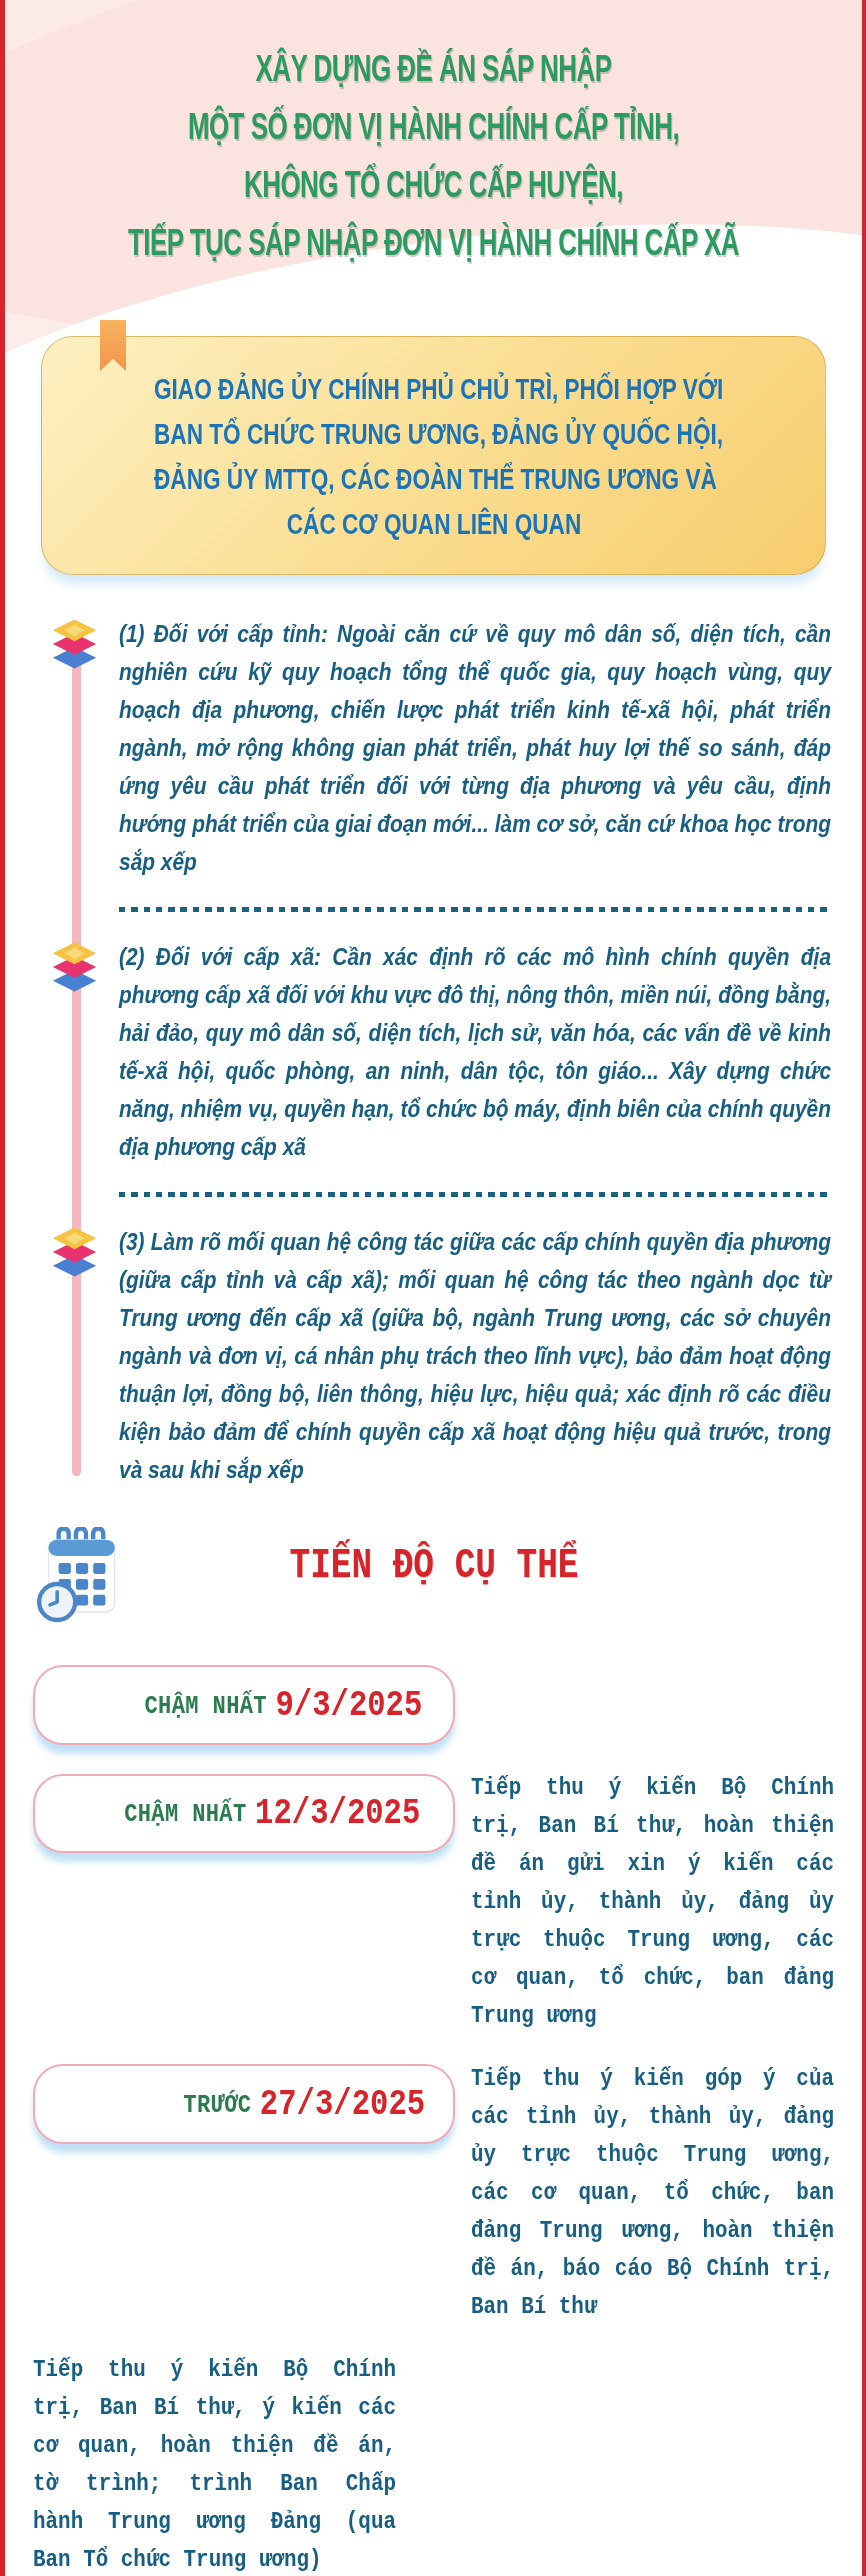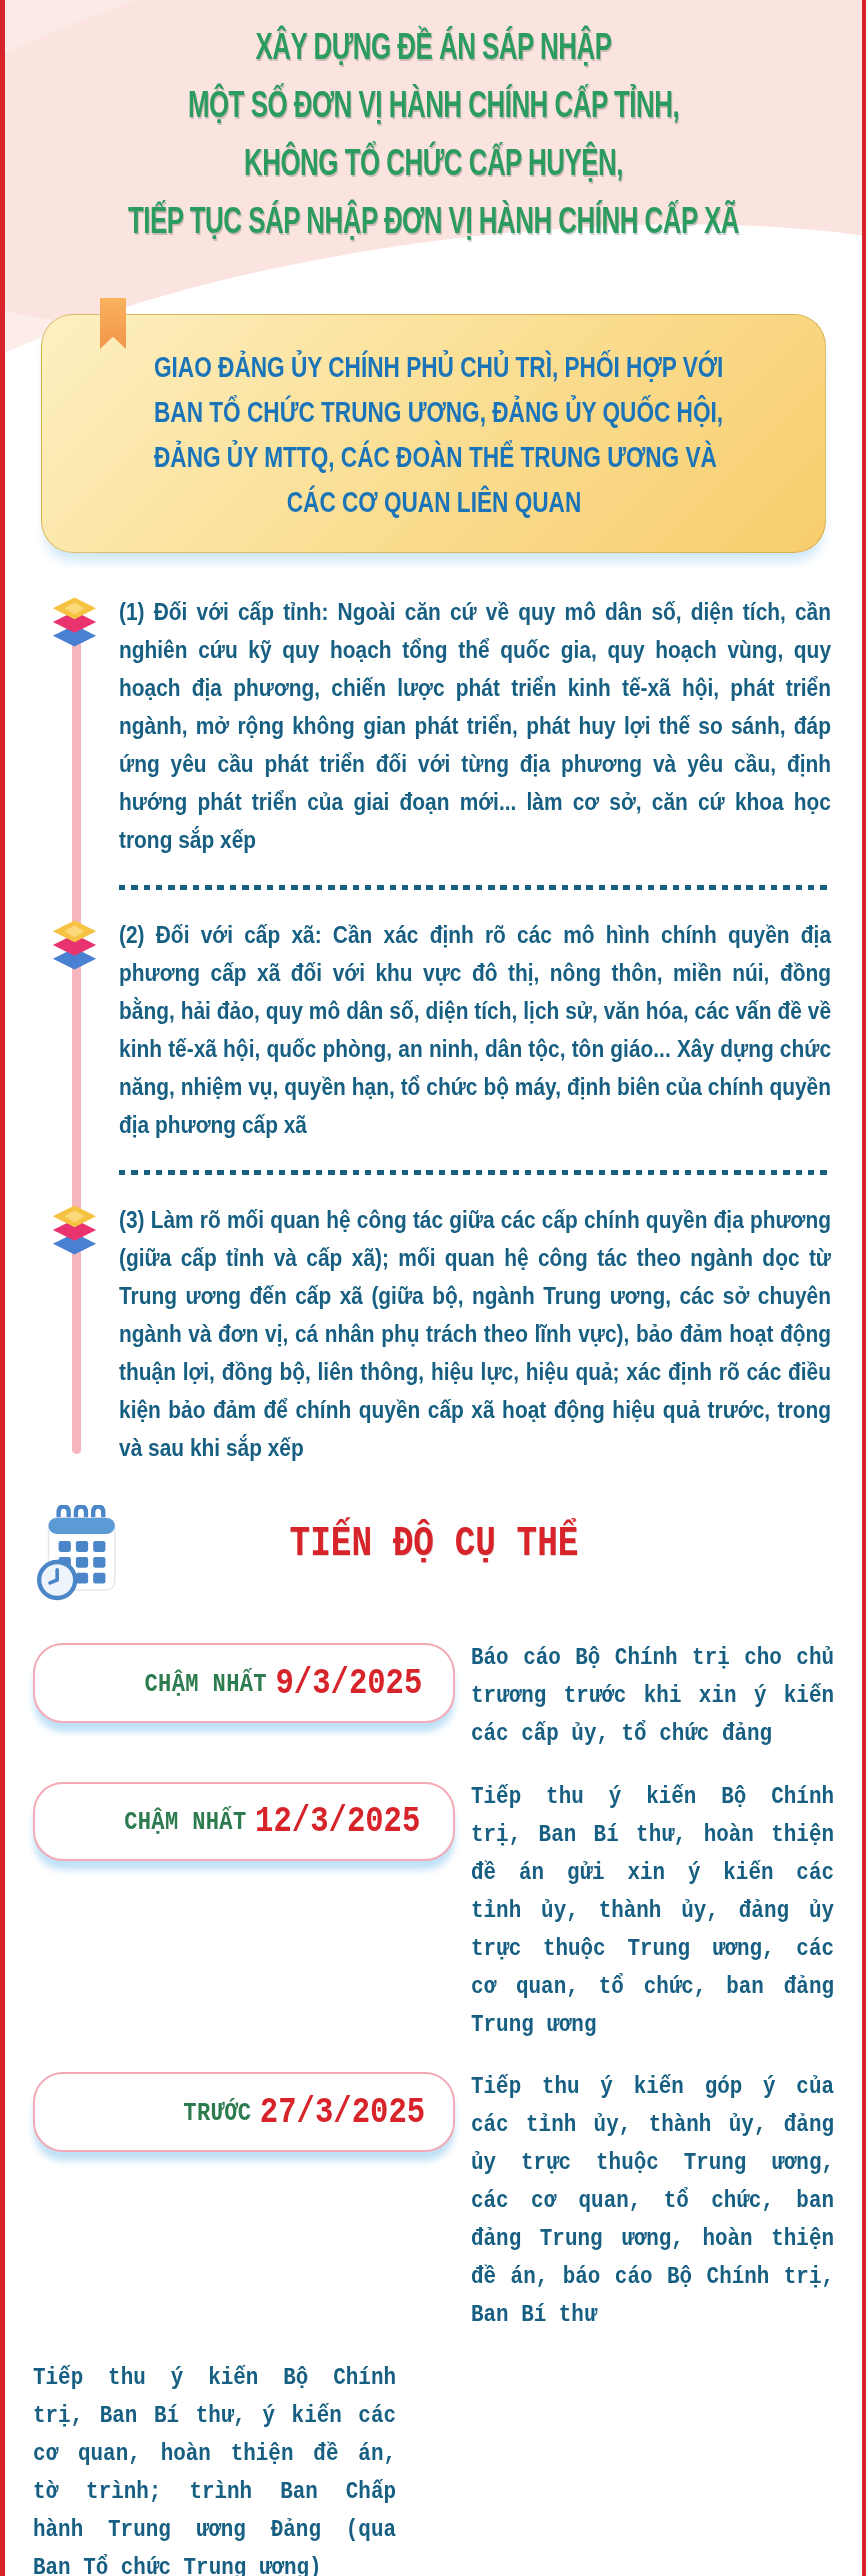--- a/index.html
+++ b/index.html
@@ -13,21 +13,21 @@
   
   .decor{position:absolute; z-index:0; pointer-events:none;}
   .sw1{top:-311px; left:-188px; width:1372px; height:549px; background:#fdf3f2; border-radius:50%; transform:rotate(-8deg);}
   .sw2{top:-217px; left:-217px; width:1444px; height:534px; background:#fbe7e4; border-radius:50%; transform:rotate(-9deg); opacity:.85;}
   .sw3{top:-87px; left:-253px; width:1517px; height:506px; background:#f9dcd8; border-radius:50%; transform:rotate(-10deg); opacity:.55;}
   .sw4{top:238px; left:-144px; width:1228px; height:361px; background:#ffffff; border-radius:50%; transform:rotate(-7deg);}
 
   .content{position:relative; z-index:2;}
 
   
-  .title-block{padding-top:18px; text-align:center; color:#2b9b5f;}
+  .title-block{padding-top:40px; text-align:center; color:#2b9b5f;}
   .title-line{font-weight:bold; font-size:36px; line-height:58px; white-space:nowrap;
     transform:scaleX(0.72); transform-origin:50% 0; letter-spacing:-0.7px;
     text-shadow:1.4px 2.2px 0.7px rgba(80,80,80,.28);}
 
   
   .directive{position:relative; margin:64px 41px 0 41px;}
   .card{border-radius:32px; padding:30px 32.5px 27.4px 32.5px;
     background:linear-gradient(135deg,#fdf0c2 0%,#fbe098 45%,#f7cd6d 100%);
     border:1.4px solid rgba(190,150,50,.55);
     box-shadow:0 11.6px 11.6px -4.3px #cfe7f8;}
@@ -43,21 +43,21 @@
   
   .timeline{position:relative; margin:40px 36px 0 36px; padding-left:83px;}
   .spine{position:absolute; left:36px; top:35px; bottom:13px; width:9.4px; background:#f6b6bd; border-radius:5.8px;}
   .cond{font-weight:bold; font-size:24.6px; line-height:38px; color:#175f82; text-align:justify;
     width:117.65%; transform:scaleX(0.85); transform-origin:left top; margin:0;}
   .lead{position:relative; margin-bottom:30px;}
   .aperture{position:absolute; left:-69px; top:-5.8px; width:56px; height:56px; border-radius:50%;
     background:conic-gradient(from -20deg,#8566b8 0 60deg,#3f8fd8 60deg 120deg,#3fb9c9 120deg 175deg,#8ed1a5 175deg 235deg,#f08152 235deg 300deg,#e0506b 300deg 360deg);}
   .aperture::after{content:""; position:absolute; left:50%; top:50%; width:17.3px; height:17.3px;
     margin:-8.7px 0 0 -8.7px; background:#ffffff; border-radius:50%;}
-  .t-item{position:relative; margin:0 0 24.6px 0;}
+  .t-item{position:relative; margin:0 0 24.6px 0;font-style:italic;}
   .diamond{position:absolute; left:-69px; top:0px; width:49px; height:61px;}
   .sep{height:5px; margin:26px 0 26px 0;
     background:repeating-linear-gradient(90deg,#1a6080 0 6.5px,transparent 6.5px 12.3px);}
 
   
   .schedule{position:relative; margin-top:46px; padding:0 32.5px;font-family:Liberation Mono, monospace;}
   .sched-head{position:relative; text-align:center; min-height:101px;}
   .cal-icon{position:absolute; left:4.3px; top:-8.7px;}
   .sched-title{margin:0; padding-top:5.8px; color:#d7242b; font-size:43px; font-weight:bold; white-space:nowrap;
     transform:scaleX(0.8); transform-origin:50% 0; text-shadow:0.7px 1.4px 0 rgba(120,30,30,.2);}
@@ -161,23 +161,20 @@
           <circle cx="28" cy="104" r="25" fill="#eef4fb" stroke="#4a86c8" stroke-width="6"></circle>
           <path d="M28 104 L28 90 M28 104 L18 108" stroke="#4a86c8" stroke-width="5" stroke-linecap="round" fill="none"></path>
         </svg>
         <h2 class="sched-title">TIẾN ĐỘ CỤ THỂ</h2>
       </div>
 
       <div class="sched-row">
         <div class="pill">
           <span class="pill-inner"><span class="qualifier">CHẬM NHẤT</span><span class="date">9/3/2025</span></span>
         </div>
-        <div class="desc-col">
-            <p class="cond">Báo cáo Bộ Chính trị cho chủ trương trước khi xin ý kiến các cấp ủy, tổ chức đảng</p>
-          </div>
       </div>
 
       <div class="sched-row">
         <div class="pill">
           <span class="pill-inner"><span class="qualifier">CHẬM NHẤT</span><span class="date">12/3/2025</span></span>
         </div>
         <div class="desc-col">
             <p class="cond">Tiếp thu ý kiến Bộ Chính trị, Ban Bí thư, hoàn thiện đề án gửi xin ý kiến các tỉnh ủy, thành ủy, đảng ủy trực thuộc Trung ương, các cơ quan, tổ chức, ban đảng Trung ương</p>
           </div>
       </div>

